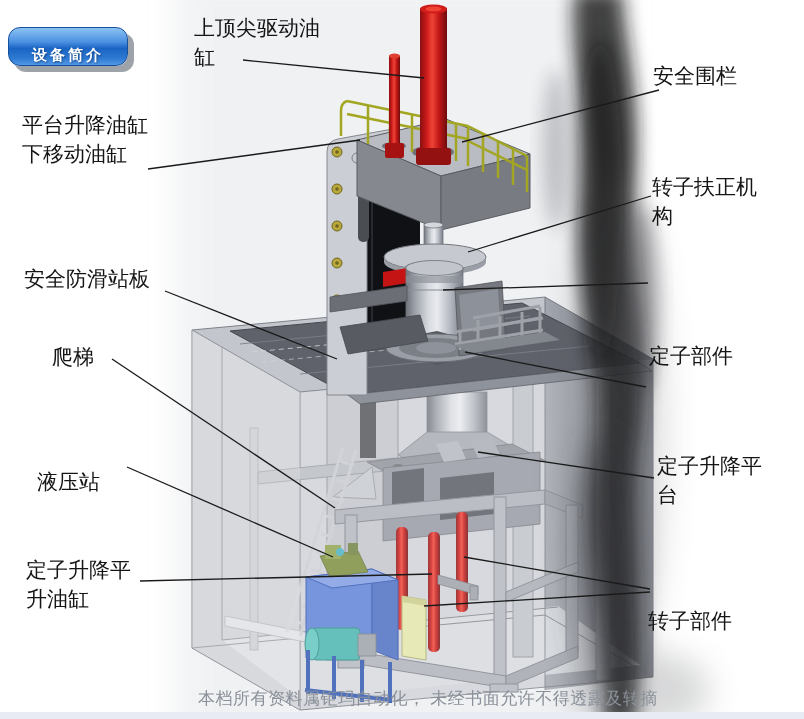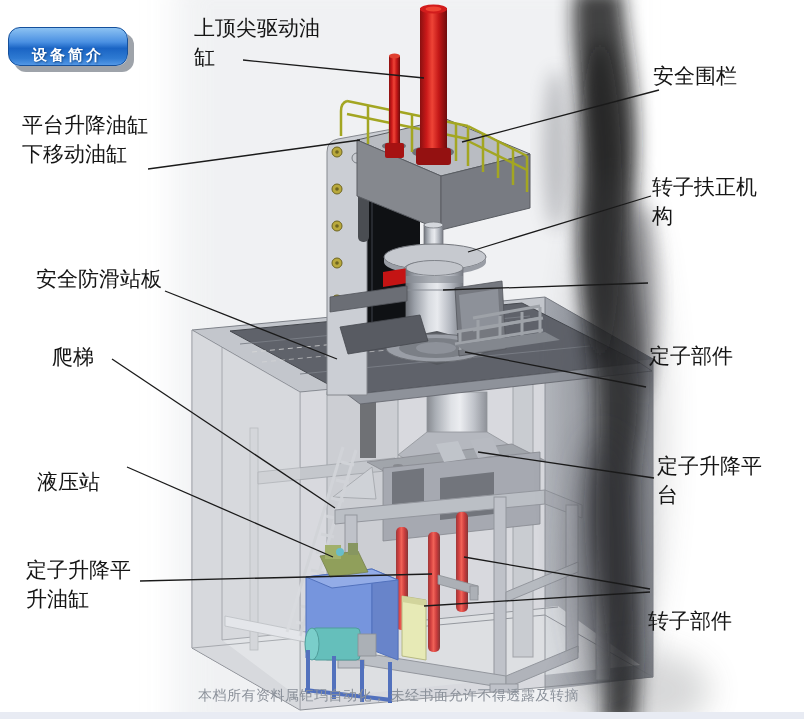--- a/index.html
+++ b/index.html
@@ -5,21 +5,21 @@
   html,body{margin:0;padding:0;}
   #stage{position:relative;width:804px;height:719px;background:#ffffff;overflow:hidden;
          font-family:"Liberation Serif","DejaVu Serif",serif;}
   svg{position:absolute;left:0;top:0;}
   .lbl{position:absolute;font-size:21px;line-height:29px;color:#151515;white-space:nowrap;}
   #intro-badge{position:absolute;left:8px;top:27px;width:118px;height:37px;border-radius:12px;
      background:linear-gradient(180deg,#8cc2f2 0%,#4a90e2 38%,#1a64c4 55%,#2e7ad2 82%,#5398e6 100%);
      border:1px solid #15509c;box-shadow:6px 6px 0 rgba(148,153,161,0.9);
      color:#ffffff;font-size:15px;font-weight:bold;letter-spacing:3px;
      display:flex;align-items:flex-end;justify-content:center;text-shadow:1px 1px 2px rgba(0,40,90,.6);}
-  #watermark{position:absolute;left:198px;top:687px;font-size:14px;color:#8a9099;letter-spacing:0.5px;}
+  #watermark{position:absolute;left:198px;top:687px;font-size:17px;color:#8a9099;letter-spacing:0.5px;}
   #bottom-strip{position:absolute;left:0;top:712px;width:804px;height:7px;background:#e8ebf3;}
 </style>
 </head>
 <body>
 
 <div id="stage">
 <svg width="804" height="719" viewBox="0 0 804 719">
   <defs>
     <linearGradient id="gRed" x1="0" y1="0" x2="1" y2="0">
       <stop offset="0" stop-color="#8a1010"></stop>
@@ -287,21 +287,21 @@
 </svg>
 
 <div id="intro-badge">
       <span>设备简介</span>
     </div>
 
 <div class="lbl" style="left:194px;top:14px"><span>上顶尖驱动油</span><br><span>缸</span></div>
 <div class="lbl" style="left:653px;top:62px"><span>安全围栏</span></div>
 <div class="lbl" style="left:22px;top:111px"><span>平台升降油缸</span><br><span>下移动油缸</span></div>
 <div class="lbl" style="left:652px;top:173px"><span>转子扶正机</span><br><span>构</span></div>
-<div class="lbl" style="left:36px;top:265px"><span>安全防滑站板</span></div>
+<div class="lbl" style="left:24px;top:265px"><span>安全防滑站板</span></div>
 <div class="lbl" style="left:52px;top:343px"><span>爬梯</span></div>
 <div class="lbl" style="left:649px;top:342px"><span>定子部件</span></div>
 <div class="lbl" style="left:37px;top:468px"><span>液压站</span></div>
 <div class="lbl" style="left:657px;top:452px"><span>定子升降平</span><br><span>台</span></div>
 <div class="lbl" style="left:26px;top:556px"><span>定子升降平</span><br><span>升油缸</span></div>
 <div class="lbl" style="left:648px;top:578px"><br><span>转子部件</span></div>
 
 <div id="watermark">本档所有资料属钜玛自动化， 未经书面允许不得透露及转摘</div>
 <div id="bottom-strip"></div>
 </div>

